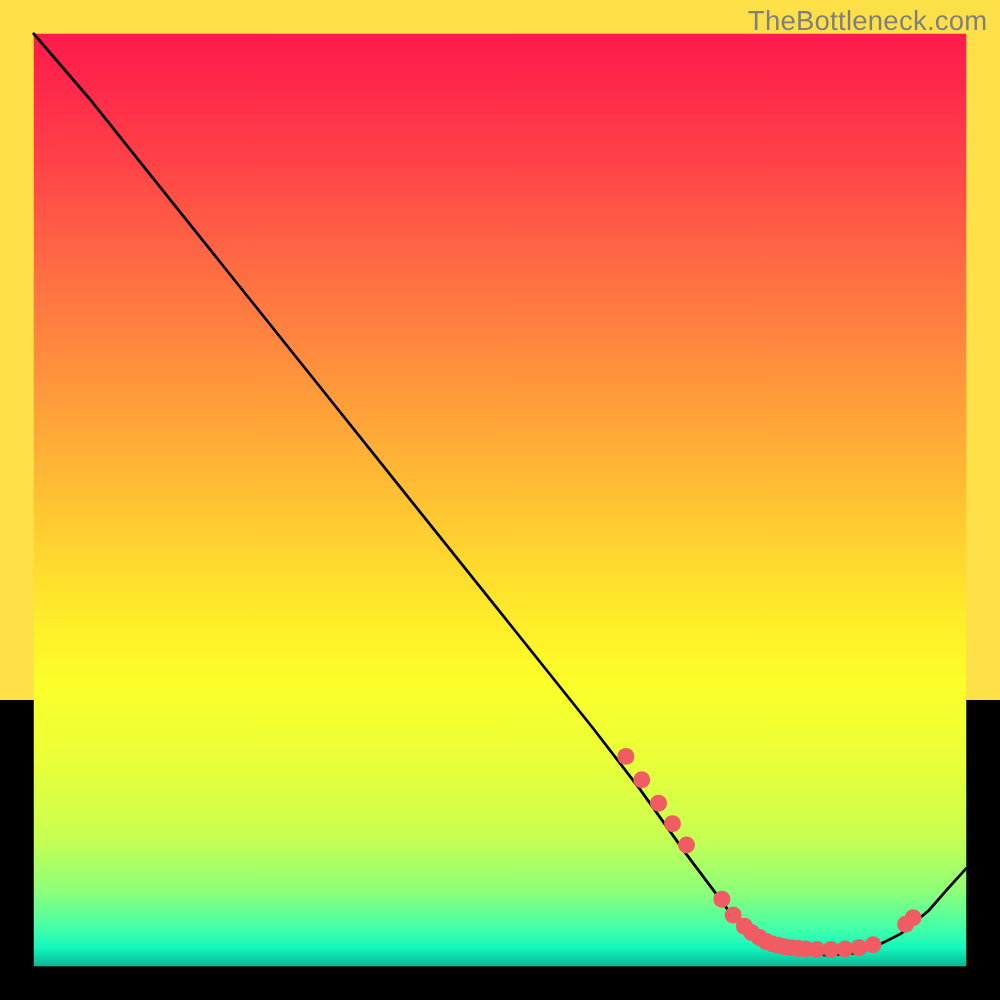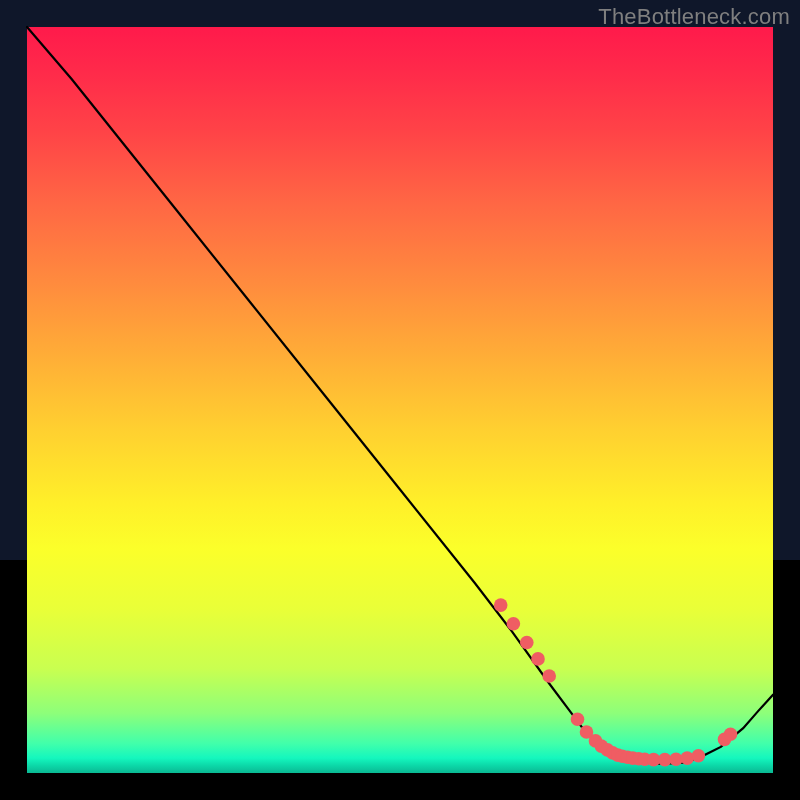--- a/index.html
+++ b/index.html
@@ -8,21 +8,21 @@
     width: 800px;
     height: 800px;
     background: #000;
     overflow: hidden;
     font-family: Arial, Helvetica, sans-serif;
   }
   .frame {
     position: relative;
     width: 800px;
     height: 560px;
-    background: #0f172a;
+    background: #fde047;
   }
   .attribution {
     position: absolute;
     top: 4px;
     right: 10px;
     color: #7f7f7f;
     font-size: 22px;
     font-weight: 400;
     letter-spacing: 0.2px;
     z-index: 5;

